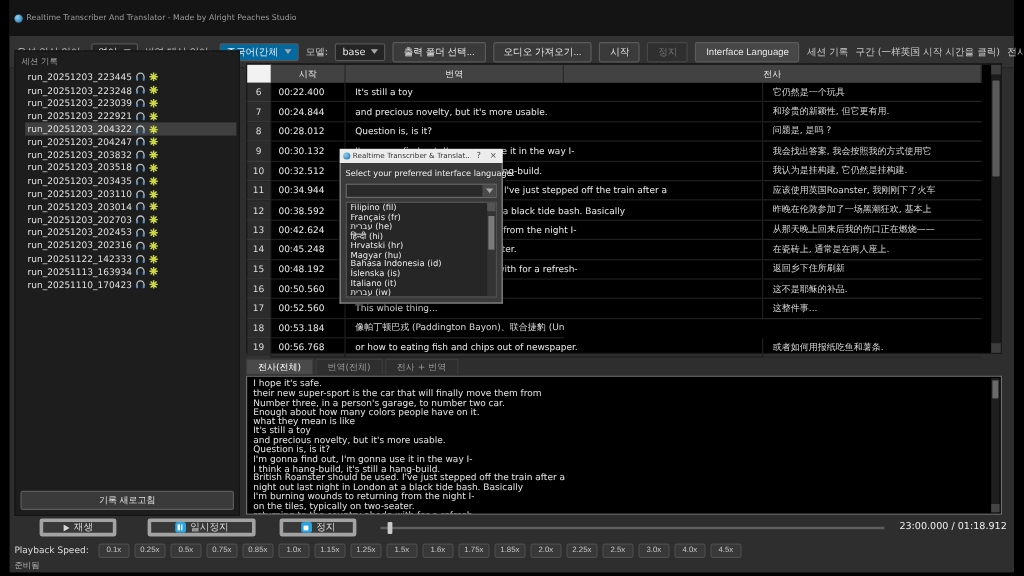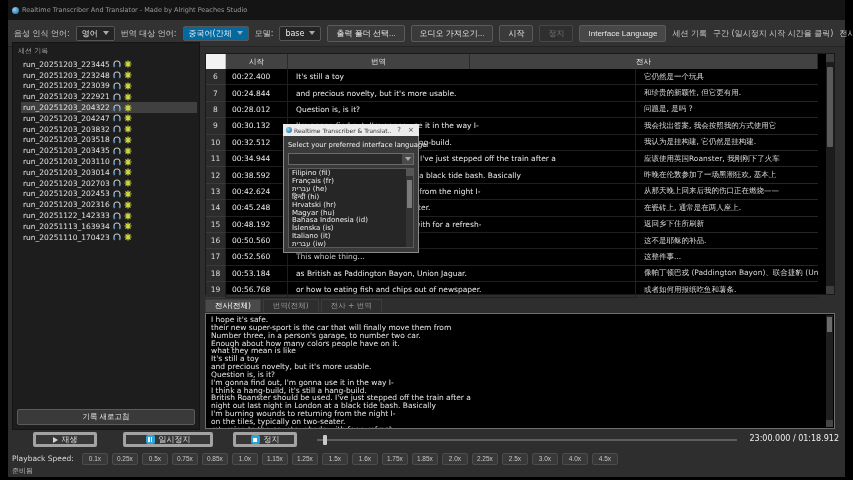--- a/index.html
+++ b/index.html
@@ -1,20 +1,20 @@
 <!DOCTYPE html>
 <html><head>
 <meta charset="utf-8">
 <style>
   * { margin:0; padding:0; box-sizing:border-box; }
   html,body { width:853px; height:480px; overflow:hidden; background:#000; font-family:"DejaVu Sans",sans-serif; }
   .window { position:absolute; left:8px; top:0; width:837px; height:477px; background:#2e2e2e; }
 
   
-  .titlebar { height:20px; background:#141414; display:flex; align-items:center; gap:3px; padding:0 4px; }
+  .titlebar { height:30px; background:#141414; display:flex; align-items:center; gap:3px; padding:0 4px; }
   .app-icon { width:7px; height:7px; border-radius:50%; background:radial-gradient(circle at 35% 35%, #8fd0f0, #1565a0); flex:none; }
   .title-text { font-size:6.5px; color:#9a9a9a; white-space:nowrap; }
 
   
   .toolbar { height:27px; background:#323232; border-bottom:1px solid #242424; display:flex; align-items:center; gap:6px; padding:0 6px; font-size:8px; color:#c9c9c9; white-space:nowrap; }
   .combo { display:flex; align-items:center; justify-content:space-between; gap:5px; background:#242424; border:1px solid #565656; border-radius:2px; height:15px; padding:0 5px; color:#eaeaea; }
   .combo.highlight { background:#0369a1; }
   .arrow-down { width:0; height:0; border-left:3px solid transparent; border-right:3px solid transparent; border-top:4px solid #a9a9a9; }
   .tbtn { background:#3a3a3a; border:1px solid #5b5b5b; border-radius:2px; color:#e6e6e6; height:17px; font-size:8px; padding:0 8px; display:flex; align-items:center; justify-content:center; gap:4px; }
   .tbtn.disabled { color:#747474; border-color:#474747; background:#2f2f2f; }
@@ -122,21 +122,21 @@
     <span class="combo" style="width:52px">
       <span>base</span>
       <span class="arrow-down"></span>
     </span>
     <button class="tbtn">출력 폴더 선택...</button>
     <button class="tbtn">오디오 가져오기...</button>
     <button class="tbtn">시작</button>
     <button class="tbtn disabled">정지</button>
     <button class="tbtn focused">Interface Language</button>
     <span class="toolbar-label push-right">세션 기록</span>
-    <span class="toolbar-label">구간 (일시정지 시작 시간을 클릭)</span>
+    <span class="toolbar-label">구간 (一样英国 시작 시간을 클릭)</span>
     <span class="toolbar-label">전사 + 번역</span>
   </div>
 
   <div class="main">
 
     <div class="sidebar">
       <div class="sidebar-header">세션 기록</div>
       <div class="session-list">
   <div class="session-item">
     <span class="session-label">run_20251203_223445</span>
@@ -433,21 +433,20 @@
   <div class="t-row">
     <div class="cell-num">17</div>
     <div class="cell-start">00:52.560</div>
     <div class="cell-src">This whole thing...</div>
     <div class="cell-dst">这整件事...</div>
   </div>
 
   <div class="t-row">
     <div class="cell-num">18</div>
     <div class="cell-start">00:53.184</div>
-    <div class="cell-src">as British as Paddington Bayon, Union Jaguar.</div>
     <div class="cell-dst">像帕丁顿巴戎 (Paddington Bayon)、联合捷豹 (Union Jaguar) 一样英国.</div>
   </div>
 
   <div class="t-row">
     <div class="cell-num">19</div>
     <div class="cell-start">00:56.768</div>
     <div class="cell-src">or how to eating fish and chips out of newspaper.</div>
     <div class="cell-dst">或者如何用报纸吃鱼和薯条.</div>
   </div>
 </div>

